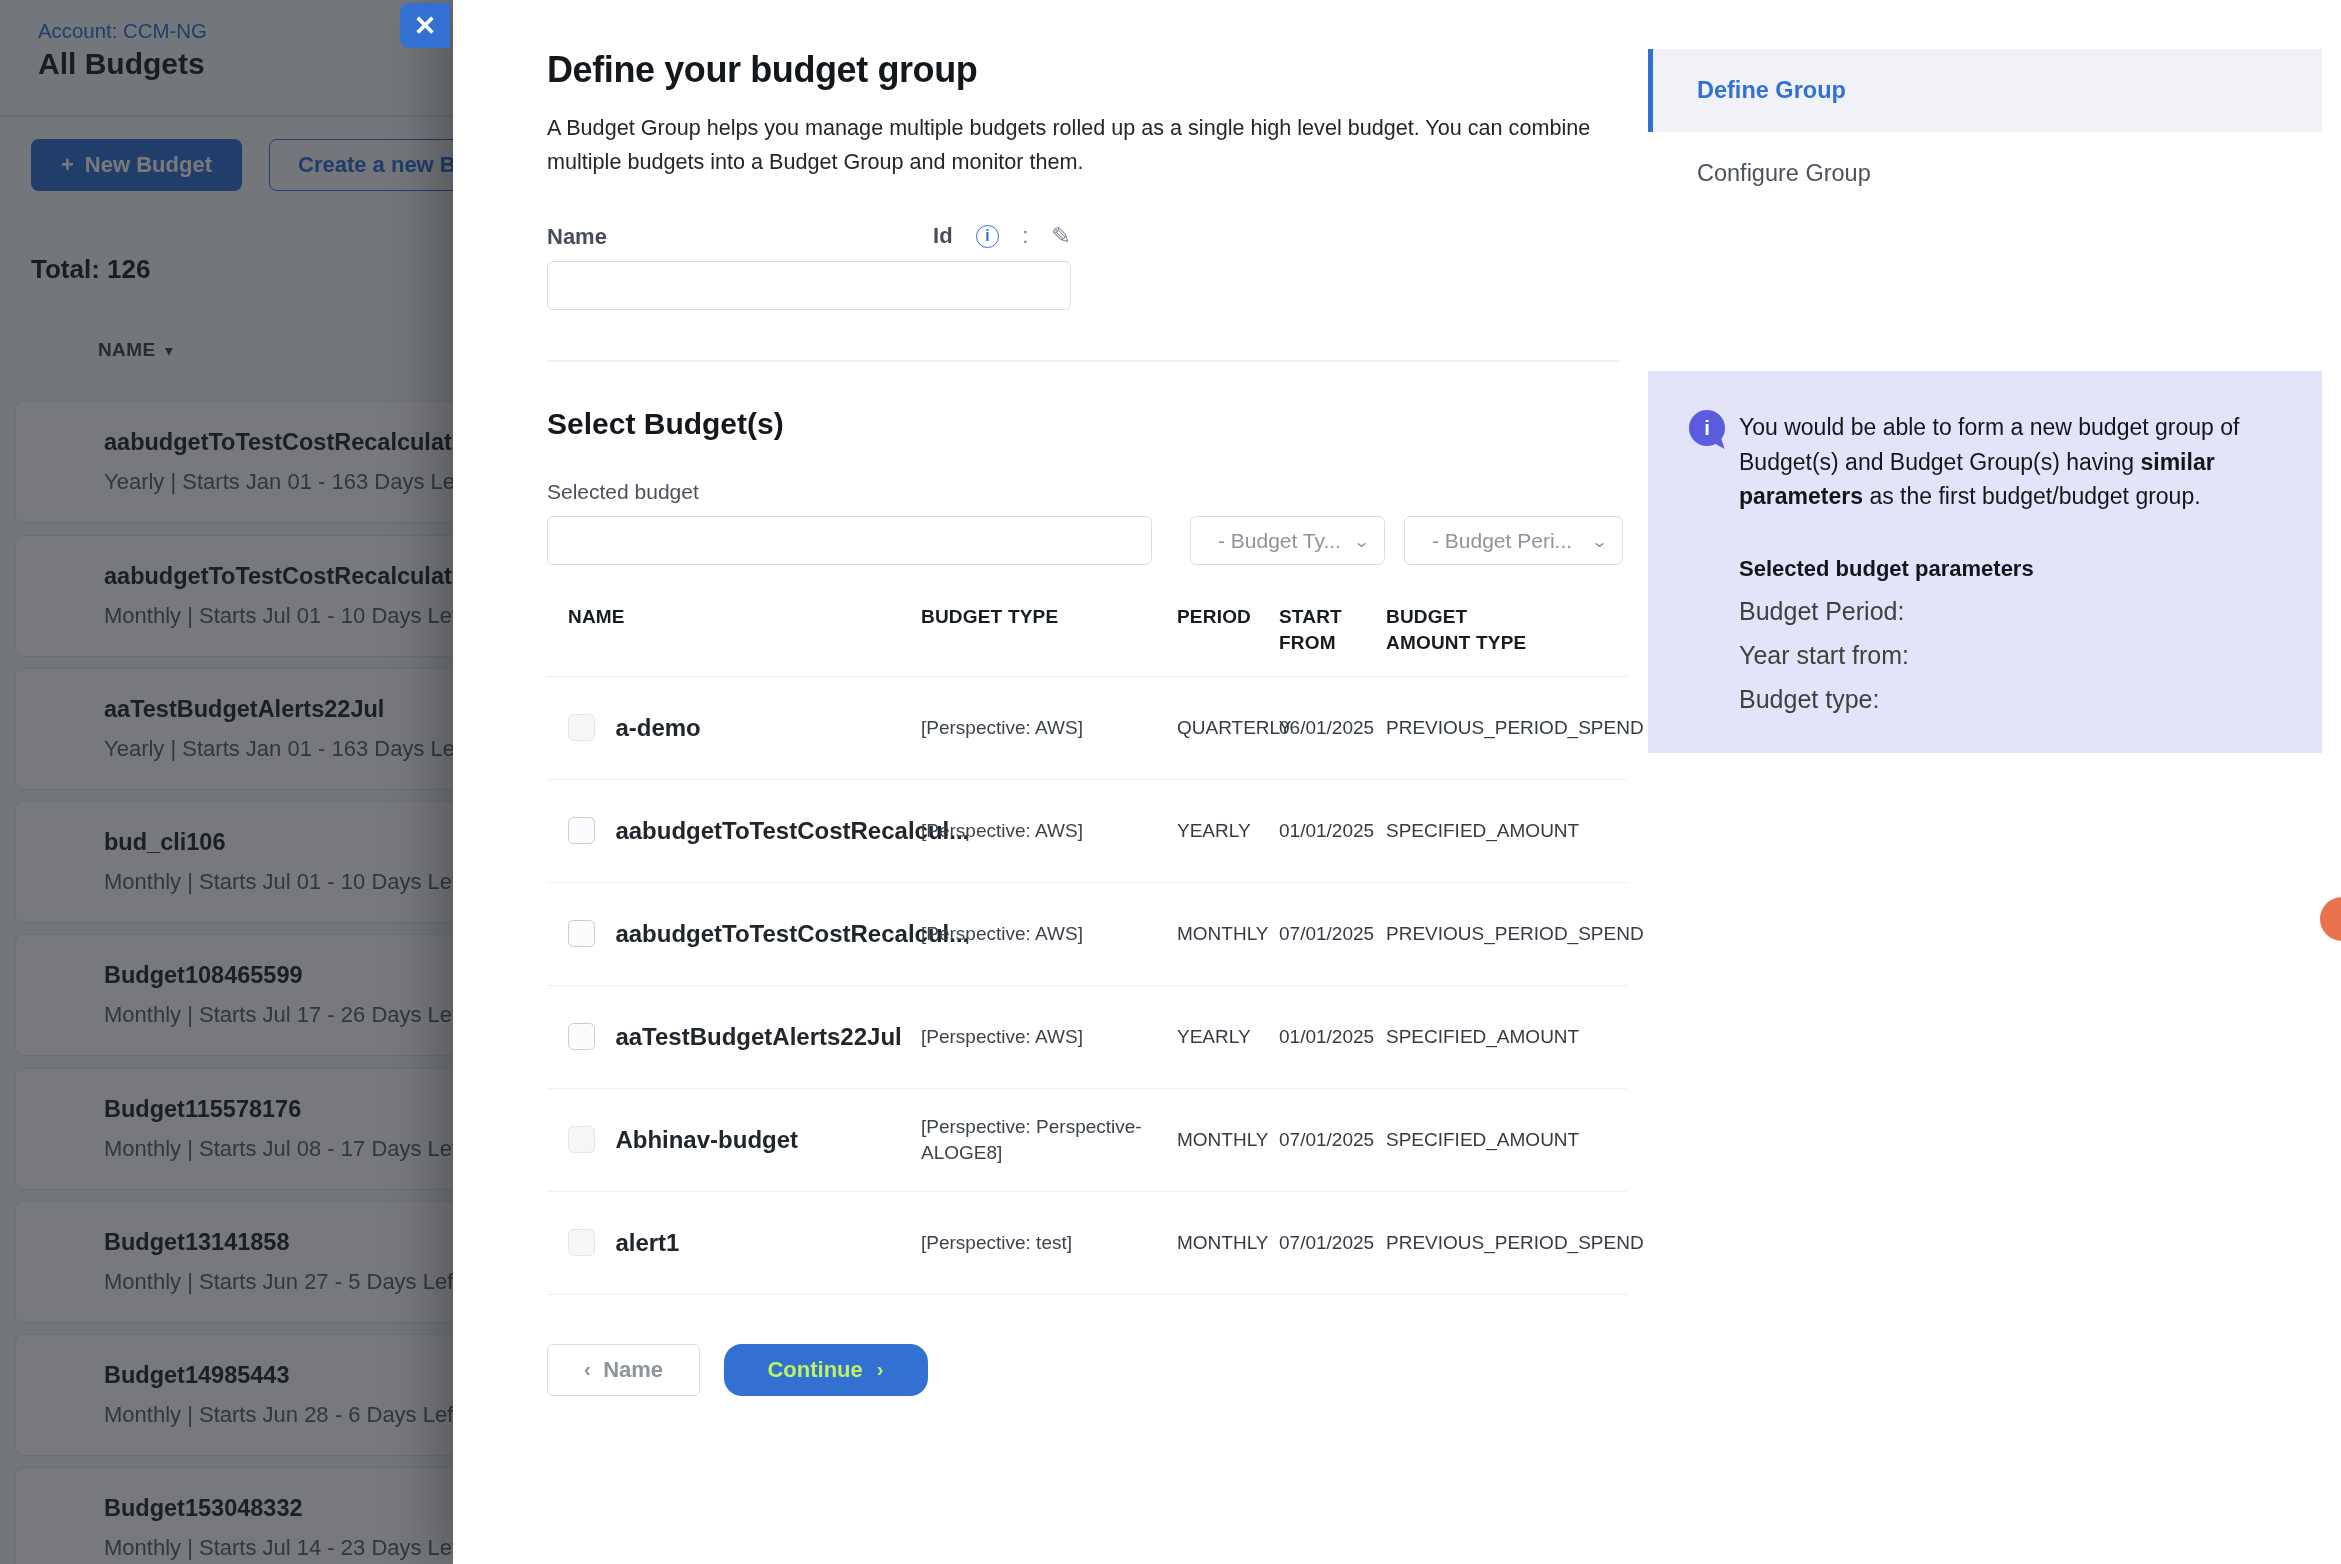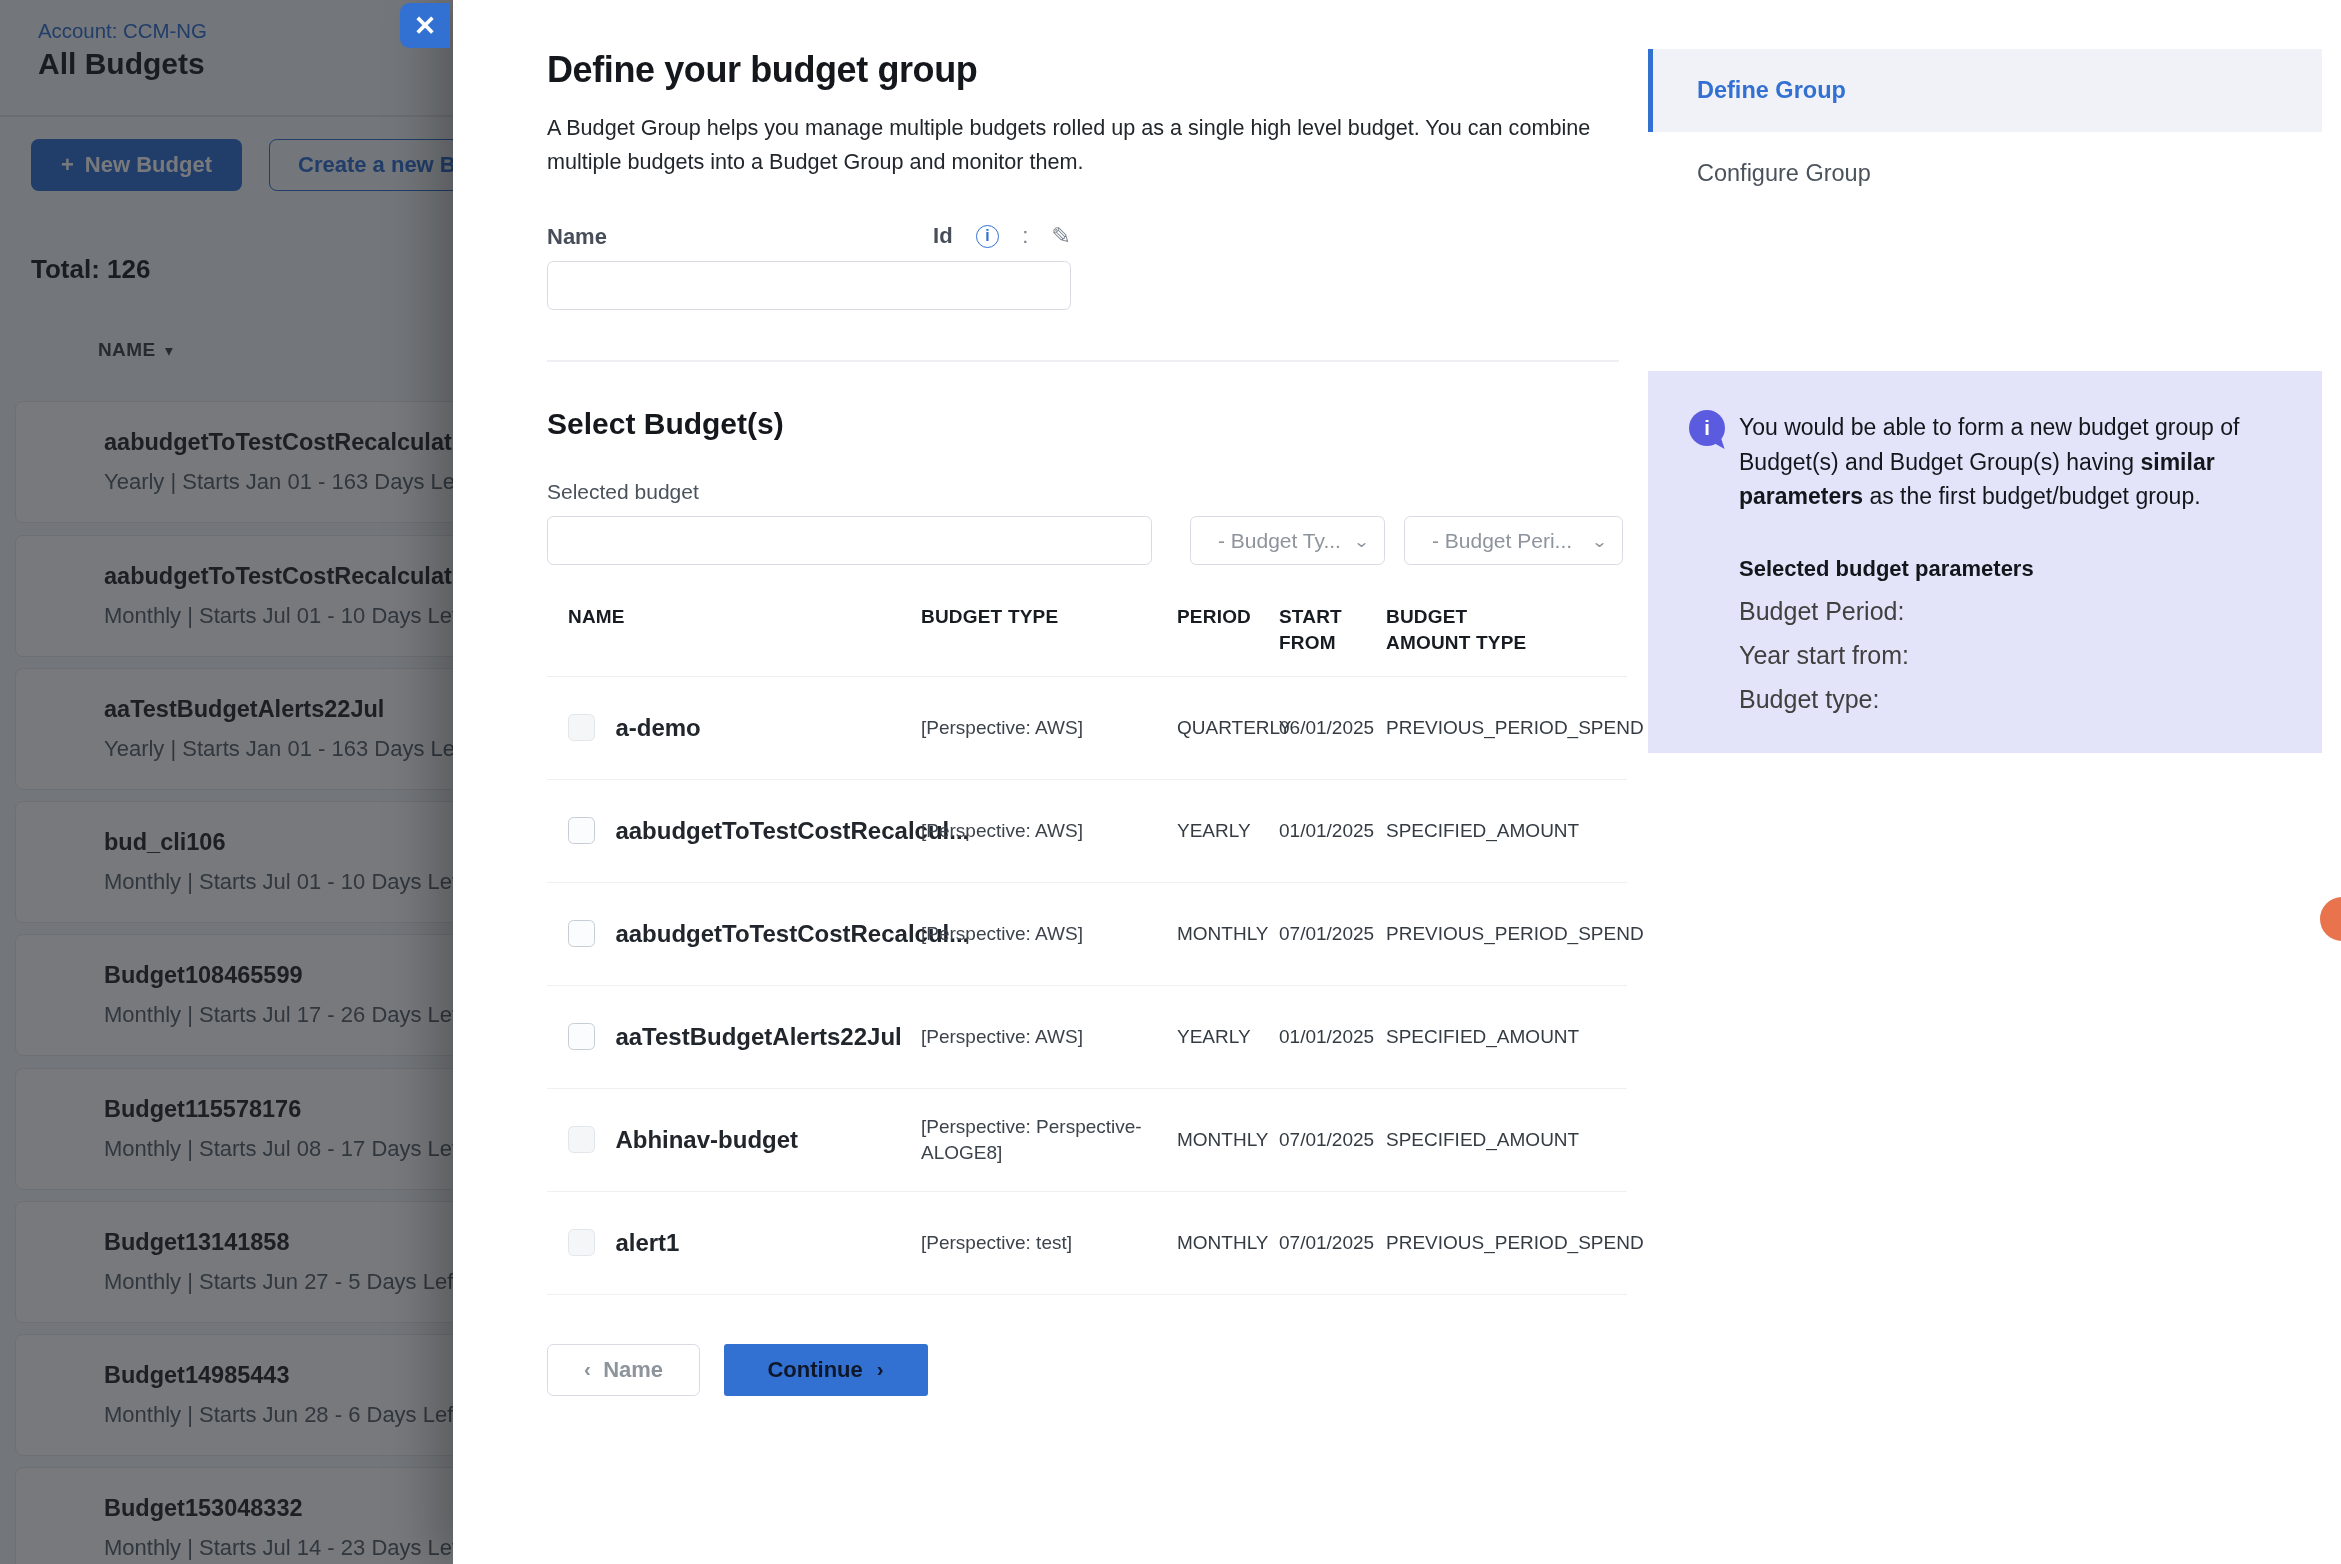--- a/index.html
+++ b/index.html
@@ -66,21 +66,21 @@
   .name-cell{display:flex;align-items:center;gap:20.4px;}
   .cbx{width:27px;height:27px;border:1.6px solid #c7cdd4;border-radius:5.5px;background:#fbfcfd;
        box-sizing:border-box;flex:none;cursor:pointer;}
   .cbx.light{border-color:#e2e6ea;background:#f4f6f8;}
   .cell-name{font-size:24px;font-weight:bold;color:#21262c;}
   .cell-type{font-size:19px;color:#3c434b;max-width:231px;line-height:1.35;}
   .cell-std{font-size:19px;color:#343b43;}
   .footer{margin-top:49px;display:flex;align-items:center;gap:23.5px;}
   .btn-back{width:153px;height:52px;border:1.6px solid #d8dce2;border-radius:6.3px;background:#fff;
        color:#8d949c;font-size:22px;font-weight:bold;display:flex;align-items:center;justify-content:center;gap:12.5px;cursor:pointer;}
-  .btn-continue{width:204px;height:52px;border:none;border-radius:3px;background:#3270d2;color:#0f172a;
+  .btn-continue{width:204px;height:52px;border:none;border-radius:18px;background:#3270d2;color:#bef264;
        font-size:22px;font-weight:bold;display:flex;align-items:center;justify-content:center;gap:14px;cursor:pointer;}
   .bc{font-size:20.4px;font-weight:bold;}
   
   .sidebar{position:absolute;left:1195px;top:0;width:674px;}
   .step{height:83px;display:flex;align-items:center;padding-left:49px;box-sizing:border-box;
        font-size:23.5px;color:#4a525c;cursor:pointer;}
   .step.active{margin-top:49px;background:#f1f2f8;border-left:5.5px solid #3270d2;padding-left:44px;
        color:#3270d2;font-weight:bold;}
   .info-panel{margin-top:156px;width:674px;min-height:319px;background:#e3e4f9;box-sizing:border-box;
        padding:39px 42px 39px 41px;display:flex;gap:14px;}

